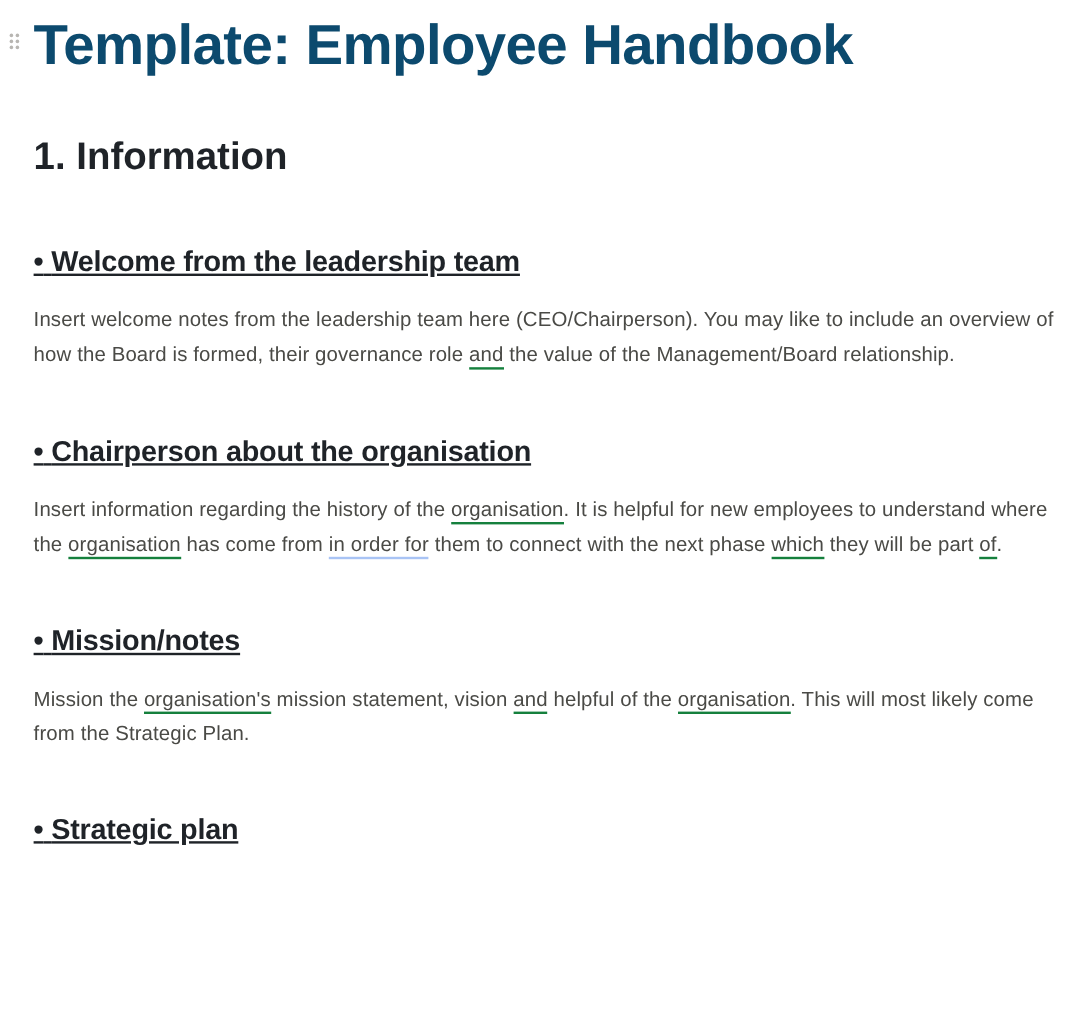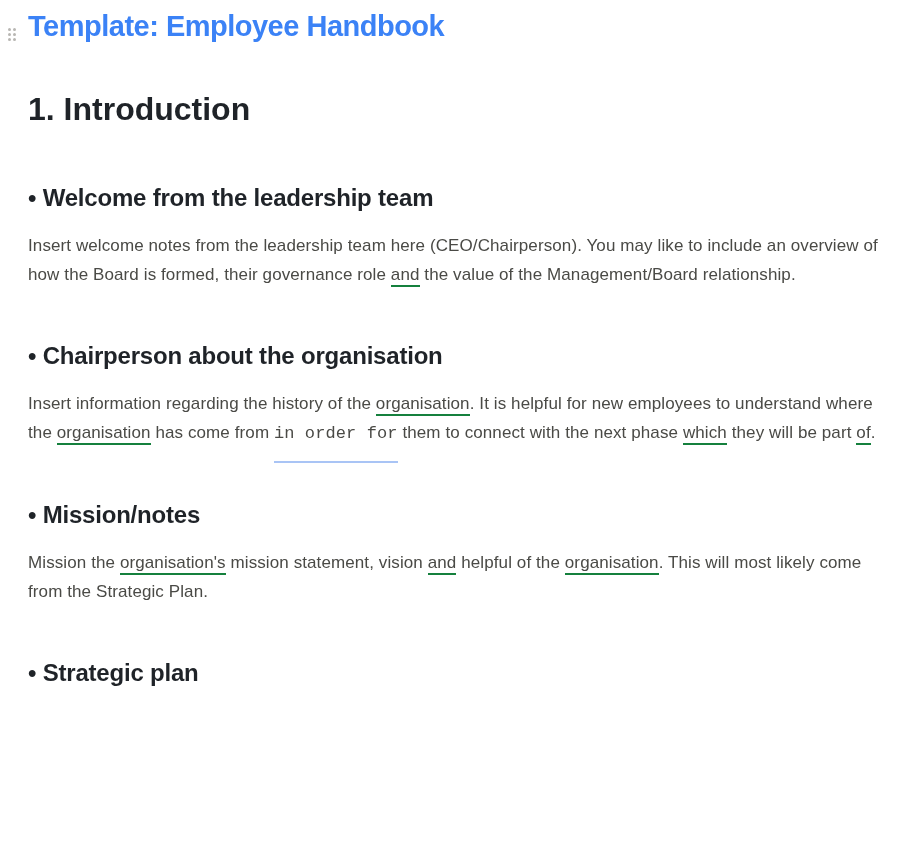--- a/index.html
+++ b/index.html
@@ -22,55 +22,55 @@
     cursor:grab;
   }
   .drag-handle .col { display:flex; flex-direction:column; gap:2px; }
   .drag-handle .dot { width:3px; height:3px; background:#b8b6b2; border-radius:50%; }
   .page {
     padding: 10px 28px 0 28px;
     box-sizing:border-box;
   }
   h1.title {
     margin:0 0 48px 0;
-    font-size:29px;
+    font-size:47px;
     font-weight:800;
     letter-spacing:-0.5px;
-    color:#3b82f6;
+    color:#0c4a6e;
     line-height:1.15;
   }
   h2.h1 {
     margin:0 0 56px 0;
     font-size:32px;
     font-weight:600;
     color:#1f2328;
   }
   h3.h2 {
     margin:0 0 20px 0;
     font-size:24px;
     font-weight:800;
     color:#1f2328;
     letter-spacing:-0.2px;
+    text-decoration:underline;
   }
   h3.h2 .bullet { font-weight:800; }
   p.body {
     margin:0 0 52px 0;
     font-size:17px;
     line-height:1.7;
     color:#4a4a46;
     letter-spacing:0.1px;
   }
   .u-pink {
     border-bottom:2px solid #15803d;
     padding-bottom:1px;
   }
   .u-blue {
     border-bottom:2px solid #a9c4f5;
-    padding-bottom:18px;
-    font-family:Liberation Mono, monospace;
+    padding-bottom:1px;
   }
 </style>
 </head>
 <body>
 
 <div class="drag-handle">
   <div class="col">
       <span class="dot"></span>
       <span class="dot"></span>
       <span class="dot"></span>
@@ -81,21 +81,21 @@
       <span class="dot"></span>
     </div>
 </div>
 
 <div class="page">
 
   <h1 class="title">Template: Employee Handbook</h1>
 
   <h2 class="h1">
     <span>1.</span>
-    <span>Introduction</span>
+    <span>Information</span>
   </h2>
 
   <h3 class="h2">
     <span class="bullet">•</span>
     <span>Welcome from the leadership team</span>
   </h3>
   <p class="body">
     <span>Insert welcome notes from the leadership team here (CEO/Chairperson). You may like to include an overview of how the Board is formed, their governance role </span><span class="u-pink">and</span><span> the value of the Management/Board relationship.</span>
   </p>
 

